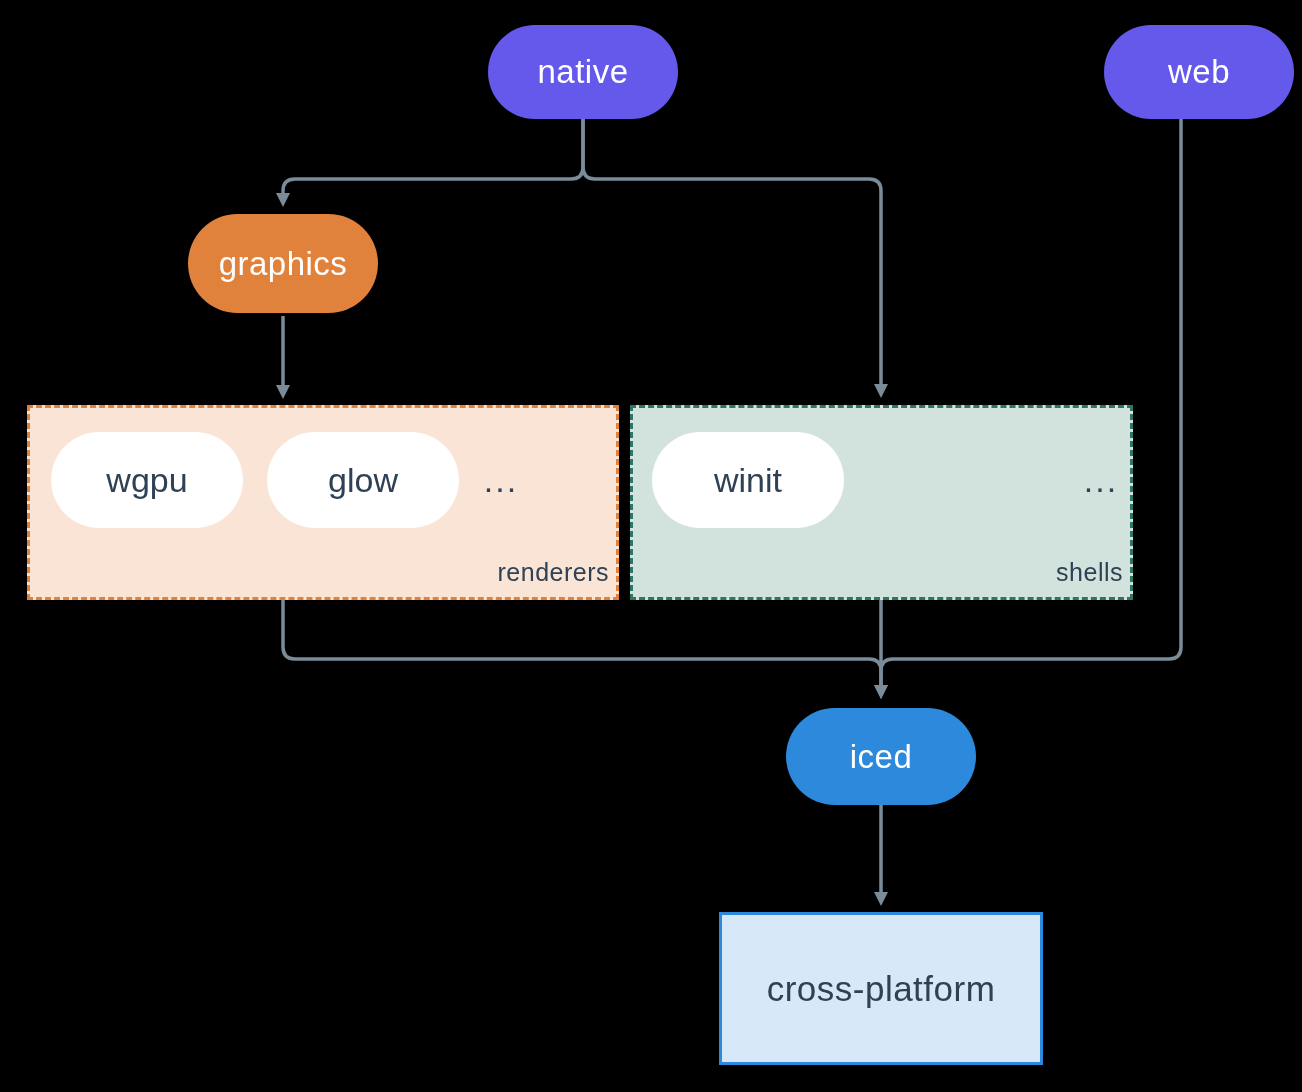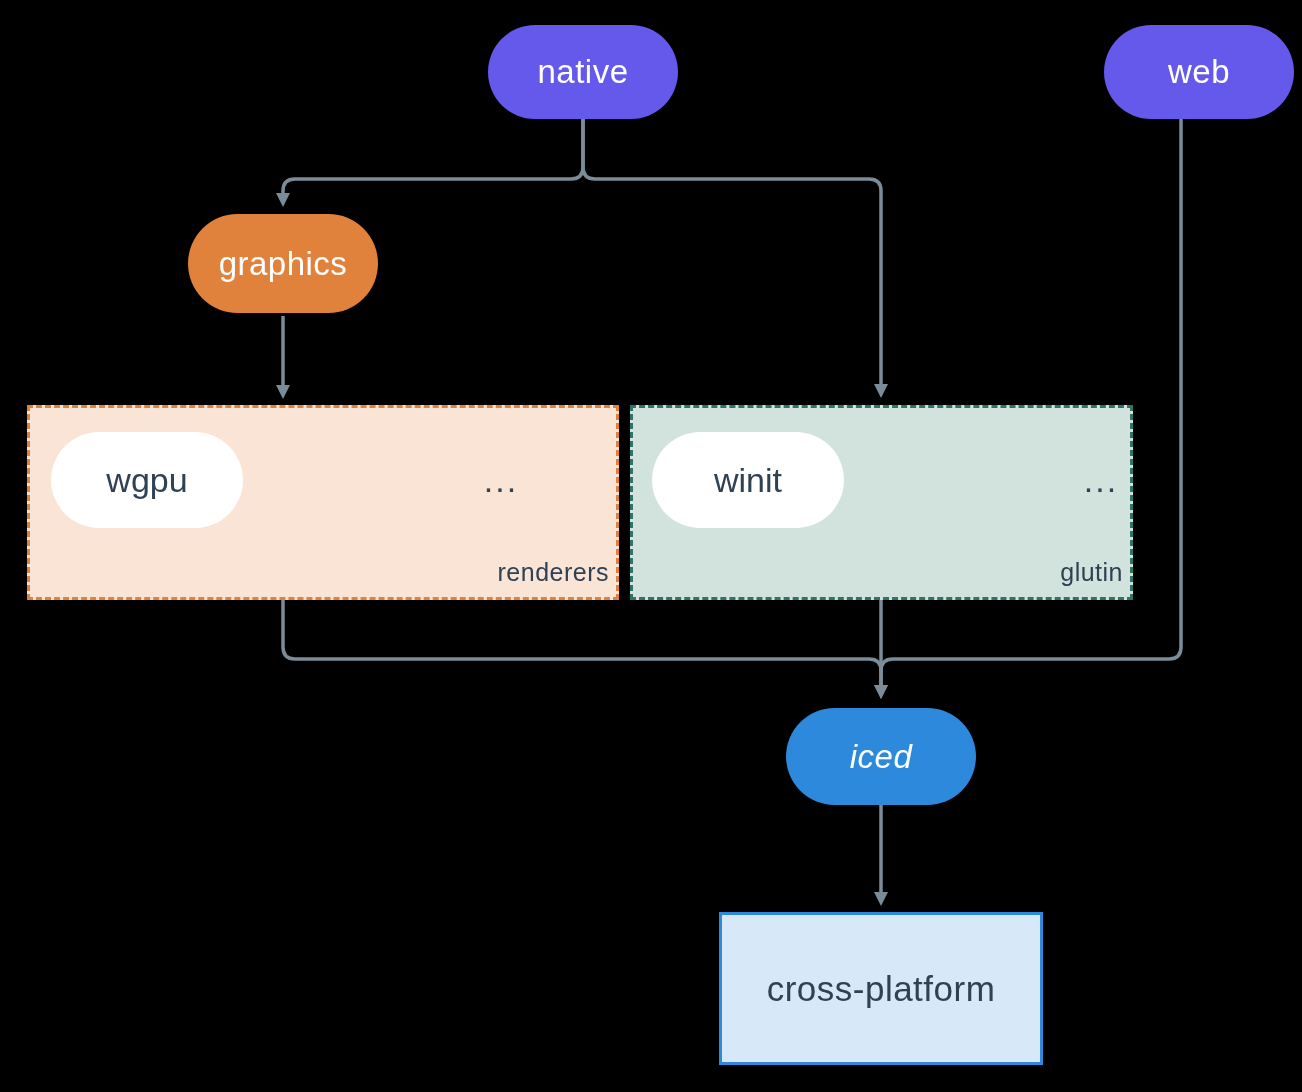--- a/index.html
+++ b/index.html
@@ -47,21 +47,21 @@
     border-radius: 999px;
     display: flex;
     align-items: center;
     justify-content: center;
     font-size: 33px;
     letter-spacing: 0.5px;
   }
   .pill-native   { left: 488px;  top: 25px;  width: 190px; height: 94px; background: var(--purple); color: var(--white); }
   .pill-web      { left: 1104px; top: 25px;  width: 190px; height: 94px; background: var(--purple); color: var(--white); justify-content: center; }
   .pill-graphics { left: 188px;  top: 214px; width: 190px; height: 99px; background: var(--orange); color: var(--white); text-align: right; }
-  .pill-iced     { left: 786px;  top: 708px; width: 190px; height: 97px; background: var(--blue);   color: var(--white); font-style: italic; }
+  .pill-iced     { left: 786px;  top: 708px; width: 190px; height: 97px; background: var(--blue);   color: var(--white); }
 
   .group {
     position: absolute;
     width: 592px;
     height: 195px;
     top: 405px;
   }
   .group-renderers {
     left: 27px;
     background: var(--peach-bg);
@@ -162,30 +162,33 @@
   </div>
 
   <div class="pill pill-graphics">
     <span>graphics</span>
   </div>
 
   <div class="group group-renderers">
     <div class="inner-pill inner-1">
       <span>wgpu</span>
     </div>
+    <div class="inner-pill inner-2">
+      <span>glow</span>
+    </div>
     <div class="ellipsis">...</div>
     <div class="group-label">renderers</div>
   </div>
 
   <div class="group group-shells">
     <div class="inner-pill inner-1">
       <span>winit</span>
     </div>
     <div class="ellipsis">...</div>
-    <div class="group-label">glutin</div>
+    <div class="group-label">shells</div>
   </div>
 
   <div class="pill pill-iced">
     <span>iced</span>
   </div>
 
   <div class="app-box">
     <div>cross-platform</div>
   </div>
 

